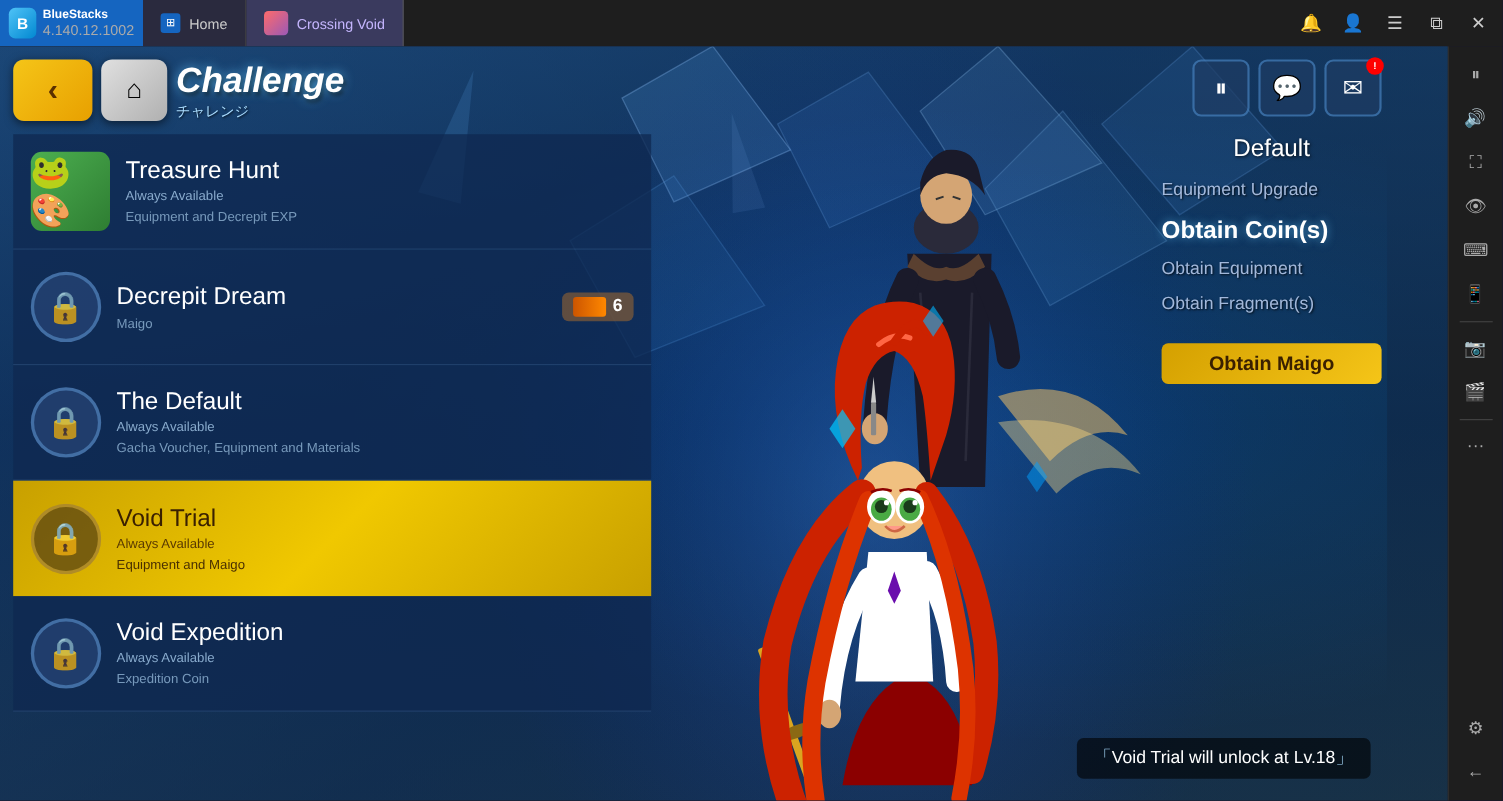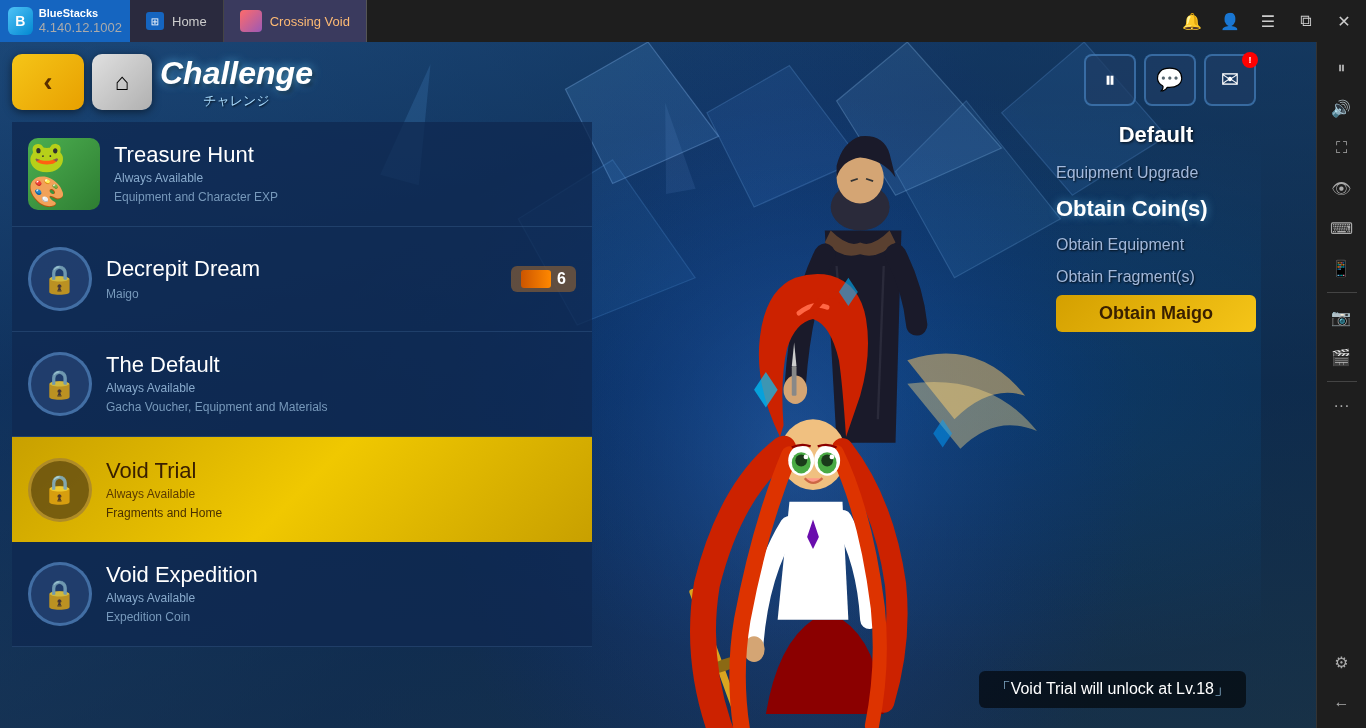--- a/index.html
+++ b/index.html
@@ -62,21 +62,21 @@
       display: flex; align-items: center; justify-content: center;
       color: white; font-size: 10px;
     }
     .tab-game {
       height: 42px;
       background: #3a3a5e;
       display: flex;
       align-items: center;
       padding: 0 16px;
       gap: 8px;
-      color: #fdba74;
+      color: #c4b5fd;
       font-size: 13px;
       border-right: 1px solid #555;
     }
     .tab-game-icon {
       width: 22px; height: 22px;
       background: linear-gradient(135deg, #ff6b6b, #9b59b6);
       border-radius: 4px;
     }
     .top-bar-spacer { flex: 1; }
     .top-bar-actions {
@@ -163,21 +163,20 @@
       width: 60px; height: 56px;
       background: linear-gradient(135deg, #e0e0e0, #b0b0b0);
       border-radius: 10px;
       display: flex; align-items: center; justify-content: center;
       font-size: 24px; cursor: pointer;
       box-shadow: 0 2px 8px rgba(0,0,0,0.5);
     }
     .challenge-title-block {
       display: flex;
       flex-direction: column;
-      text-align: center;
     }
     .challenge-title {
       font-size: 32px;
       font-weight: bold;
       color: #fff;
       text-shadow: 0 0 10px rgba(100,200,255,0.8), 2px 2px 4px rgba(0,0,0,0.8);
       font-style: italic;
     }
     .challenge-subtitle {
       font-size: 13px;
@@ -317,21 +316,21 @@
       top: 80px;
       right: 60px;
       width: 200px;
       z-index: 10;
       display: flex;
       flex-direction: column;
       gap: 2px;
     }
     .default-label {
       font-size: 22px;
-      font-weight: bold;
+      font-weight: normal;
       color: white;
       text-align: center;
       margin-bottom: 8px;
       text-shadow: 1px 1px 3px rgba(0,0,0,0.8);
     }
     .menu-item {
       font-size: 16px;
       color: rgba(200,220,255,0.8);
       padding: 6px 0;
       cursor: pointer;
@@ -344,21 +343,21 @@
       text-shadow: 0 0 8px rgba(100,200,255,0.6);
     }
     .menu-item.obtain-maigo {
       background: linear-gradient(135deg, #d4a000, #f5c518);
       color: #3a2000;
       font-weight: bold;
       font-size: 18px;
       text-align: center;
       padding: 8px 16px;
       border-radius: 6px;
-      margin-top: 1px;
+      margin-top: 18px;
       text-shadow: none;
       cursor: pointer;
     }
 
     
     .unlock-msg {
       position: absolute;
       bottom: 20px;
       right: 70px;
       background: rgba(0,0,0,0.6);
@@ -581,21 +580,21 @@
 
     <div class="challenge-list">
 
       <div class="challenge-item">
         <div class="item-icon treasure">
           <span class="frog-icon">🐸🎨</span>
         </div>
         <div class="item-info">
           <div class="item-title">Treasure Hunt</div>
           <div class="item-availability">Always Available</div>
-          <div class="item-desc">Equipment and Character
+          <div class="item-desc">Equipment and Decrepit
 EXP</div>
         </div>
       </div>
 
       <div class="challenge-item">
         <div class="lock-circle">🔒</div>
         <div class="item-info">
           <div class="item-title">Decrepit Dream</div>
           <div class="item-availability"></div>
           <div class="item-desc">Maigo</div>
@@ -614,21 +613,21 @@
           <div class="item-desc">Gacha Voucher,
 Equipment and Materials</div>
         </div>
       </div>
 
       <div class="challenge-item selected">
         <div class="lock-circle-gold">🔒</div>
         <div class="item-info">
           <div class="item-title">Void Trial</div>
           <div class="item-availability">Always Available</div>
-          <div class="item-desc">Fragments and Home</div>
+          <div class="item-desc">Equipment and Maigo</div>
         </div>
       </div>
 
       <div class="challenge-item">
         <div class="lock-circle">🔒</div>
         <div class="item-info">
           <div class="item-title">Void Expedition</div>
           <div class="item-availability">Always Available</div>
           <div class="item-desc">Expedition Coin</div>
         </div>

